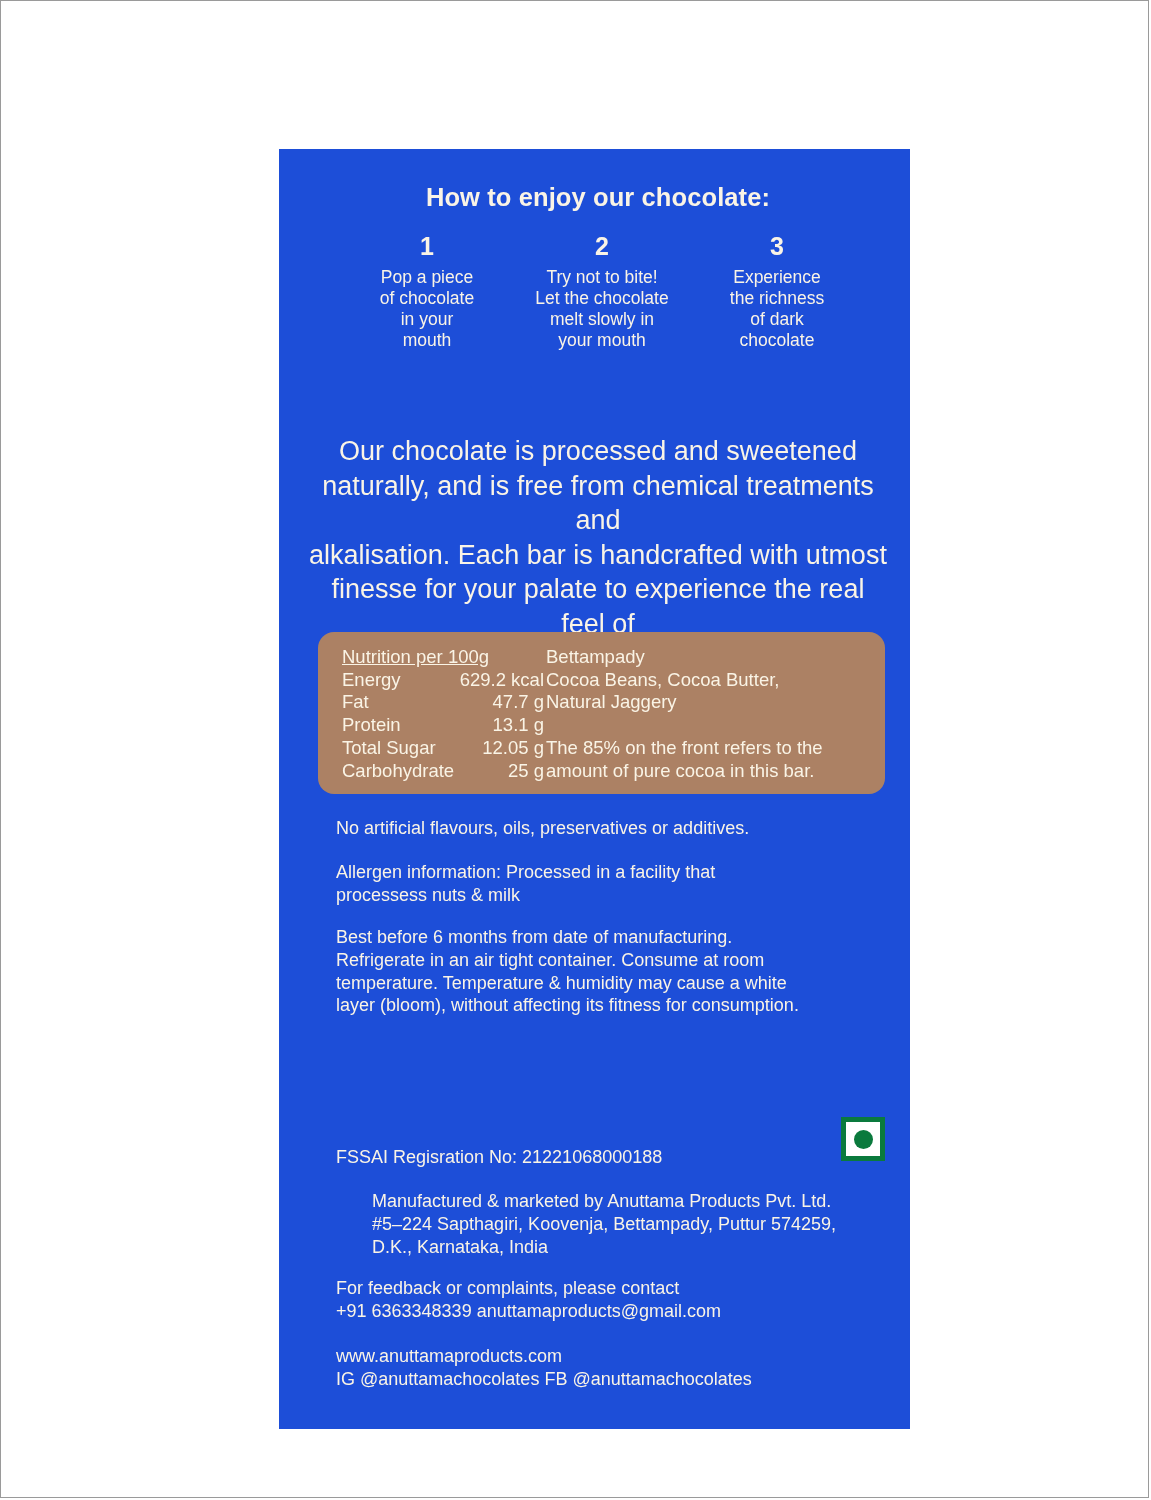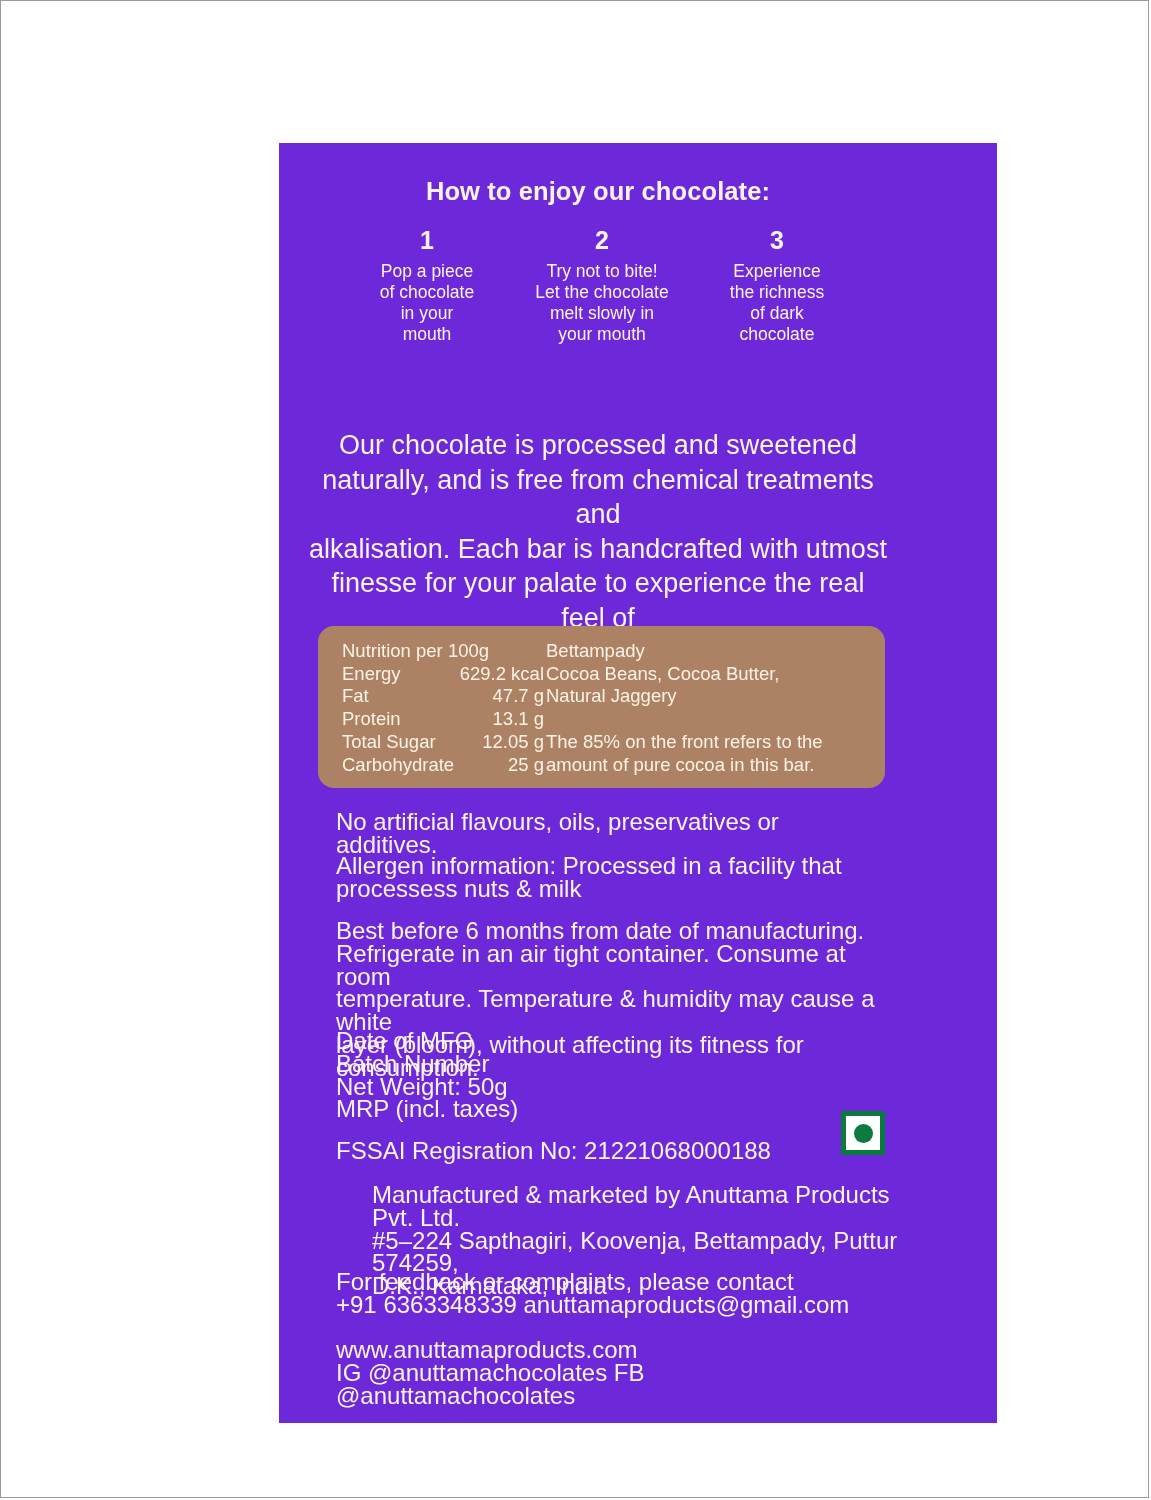--- a/index.html
+++ b/index.html
@@ -19,24 +19,24 @@
     top: 0;
     width: 1149px;
     height: 1498px;
     border: 1px solid #9a9a9a;
     background: #ffffff;
     box-sizing: border-box;
   }
   .label-card {
     position: absolute;
     left: 278px;
-    top: 142px;
-    width: 718px;
+    top: 148px;
+    width: 631px;
     height: 1280px;
-    background: #6d28d9;
+    background: #1d4ed8;
     box-sizing: border-box;
     color: #faf4e6;
   }
 
   
   .how-title {
     position: absolute;
     left: 0;
     top: 34px;
     width: 638px;
@@ -95,20 +95,21 @@
   .nutri-left {
     position: absolute;
     left: 24px;
     top: 14px;
     width: 202px;
     font-size: 18.5px;
     line-height: 22.7px;
   }
   .nutri-heading {
     white-space: nowrap;
+    text-decoration: underline;
   }
   .nutri-row {
     display: flex;
     justify-content: space-between;
     white-space: nowrap;
     text-align: center;
   }
   .nutri-right {
     position: absolute;
     left: 228px;
@@ -122,21 +123,21 @@
   }
   .nutri-gap {
     height: 22.7px;
   }
 
   
   .body-block {
     position: absolute;
     left: 57px;
     width: 545px;
-    font-size: 24px;
+    font-size: 18px;
     line-height: 22.8px;
     white-space: pre-line;
   }
   .b-noartificial { top: 668px; }
   .b-allergen     { top: 712px; }
   .b-storage      { top: 777px; }
   .b-batch        { top: 887px; }
   .b-fssai        { top: 997px; }
   .b-manufacturer { top: 1041px; margin-left: 36px; }
   .b-feedback     { top: 1128px; }
@@ -242,24 +243,20 @@
       </div>
     </div>
 
     <div class="body-block b-noartificial">No artificial flavours, oils, preservatives or additives.</div>
     <div class="body-block b-allergen">Allergen information: Processed in a facility that
 processess nuts &amp; milk</div>
     <div class="body-block b-storage">Best before 6 months from  date of manufacturing.
 Refrigerate in an air tight container. Consume at room
 temperature. Temperature &amp; humidity may cause a white
 layer (bloom), without affecting its fitness for consumption.</div>
-    <div class="body-block b-batch">Date of MFG
-Batch Number
-Net Weight: 50g
-MRP (incl. taxes)</div>
     <div class="body-block b-fssai">FSSAI Regisration No: 21221068000188</div>
     <div class="body-block b-manufacturer">Manufactured &amp; marketed by   Anuttama Products Pvt. Ltd.
 #5–224 Sapthagiri, Koovenja, Bettampady, Puttur 574259,
 D.K., Karnataka, India</div>
     <div class="body-block b-feedback">For feedback or complaints, please contact
 +91 6363348339      anuttamaproducts@gmail.com</div>
     <div class="body-block b-web">www.anuttamaproducts.com
 IG @anuttamachocolates     FB @anuttamachocolates</div>
 
     <div class="veg-mark">

